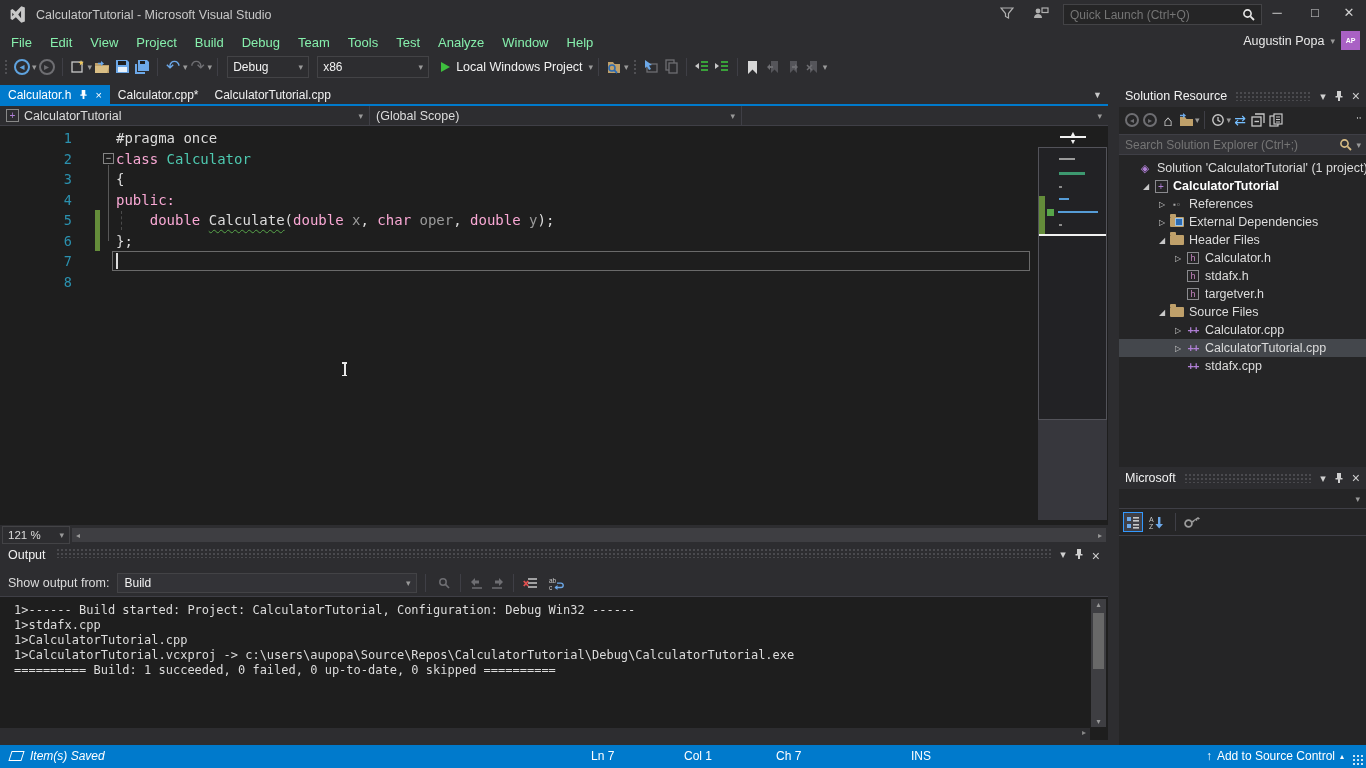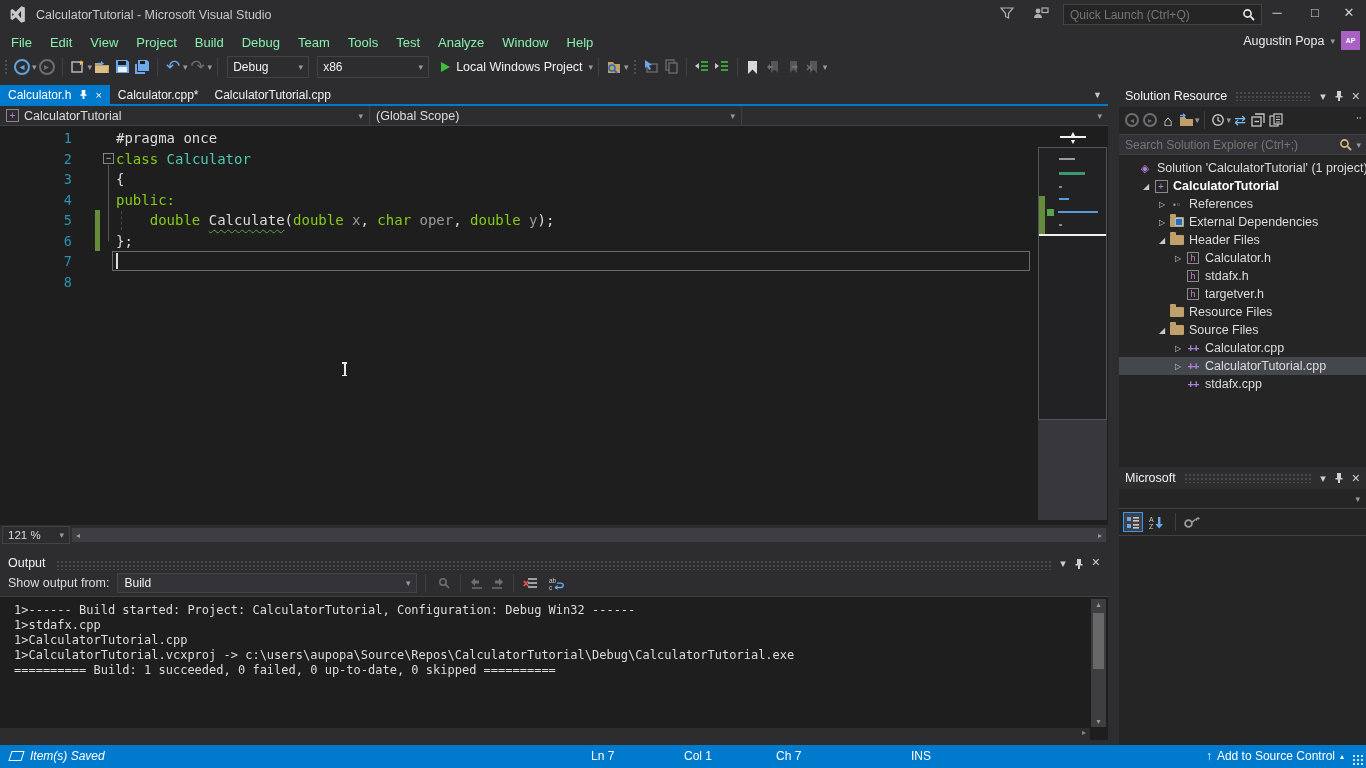--- a/index.html
+++ b/index.html
@@ -47,21 +47,21 @@
   .blueline { position:absolute; top:104px; left:0; width:1108px; height:2px; background:#007ACC; }
   .navbar { position:absolute; top:106px; left:0; width:1108px; height:20px; background:#2D2D30; border-bottom:1px solid #3F3F46; display:flex; }
   .nav-combo { display:flex; align-items:center; font-size:12.5px; color:#DCDCDC; border-right:1px solid #3F3F46; padding:0 6px; }
   .nav-combo .chv { margin-left:auto; padding-left:8px; }
   .proj-ico { width:13px; height:13px; border:1px solid #888; color:#B180D7; font-size:10px; line-height:11px; text-align:center; margin-right:5px; }
 
   .editor { position:absolute; top:126px; left:0; width:1108px; height:399px; background:#1E1E1E; overflow:hidden; }
   .code-line { display:flex; height:20.5px; line-height:20.5px; font-family:"DejaVu Sans Mono", monospace; font-size:14px; white-space:pre; }
   .code-line .num { width:72px; text-align:right; color:#2B91AF; font-size:13.5px; }
   .code-line .txt { margin-left:44px; }
-  .c-plain { color:#DCDCDC; } .c-kw { color:#84cc16; } .c-type { color:#4EC9B0; } .c-param { color:#9B9B9B; } .c-fn { color:#DCDCDC; }
+  .c-plain { color:#DCDCDC; } .c-kw { color:#f9a8d4; } .c-type { color:#4EC9B0; } .c-param { color:#9B9B9B; } .c-fn { color:#DCDCDC; }
   .squiggle { text-decoration-line:underline; text-decoration-style:wavy; text-decoration-color:#57A64A; text-underline-offset:4px; text-decoration-thickness:1px; }
   .codepad { padding-top:2px; }
   .fold-box { position:absolute; left:103px; top:27px; width:11px; height:11px; border:1px solid #848484; background:#1E1E1E; color:#DCDCDC; font-size:9px; line-height:9px; text-align:center; }
   .bracket-line { position:absolute; left:108px; top:39px; width:1px; height:76px; background:#585858; }
   .indent-guide { position:absolute; left:121px; top:85px; height:19px; border-left:1px dashed #4A4A4A; }
   .change-bar { position:absolute; left:95px; top:84px; width:5px; height:41px; background:#648C3A; }
   .cur-line-box { position:absolute; left:112px; top:125px; width:918px; height:20px; border:1px solid #6A6A6A; }
   .caret { position:absolute; left:116px; top:127px; width:1.5px; height:16px; background:#DCDCDC; }
   .ibeam { position:absolute; left:340px; top:236px; width:9px; height:14px; }
   .ibeam::before, .ibeam::after { content:""; position:absolute; left:2px; width:5px; height:1.5px; background:#E8E8E8; }
@@ -112,21 +112,21 @@
 
   .props-panel { position:absolute; top:382px; left:0; width:247px; }
   .props-combo { height:20px; border-bottom:1px solid #3F3F46; display:flex; align-items:center; justify-content:flex-end; padding:0 6px; background:#252526; }
   .props-toolbar { height:27px; display:flex; align-items:center; padding:0 4px; background:#252526; border-bottom:1px solid #3F3F46; }
   .pt-ico { width:20px; height:20px; display:flex; align-items:center; justify-content:center; margin-right:3px; }
   .pt-ico.sel { border:1px solid #3399FF; background:#3F3F46; }
   .props-body { height:200px; background:#252526; }
 
   
   .output-panel { position:absolute; top:548px; left:0; width:1108px; height:192px; background:#2D2D30; }
-  .out-header { height:22px; display:flex; align-items:flex-end; padding:0 8px; }
+  .out-header { height:22px; display:flex; align-items:flex-start; padding:0 8px; }
   .out-title { font-size:12.5px; color:#F1F1F1; margin-right:10px; }
   .out-toolbar { height:26px; display:flex; align-items:center; padding:0 8px; }
   .out-label { font-size:12.5px; color:#DCDCDC; margin-right:8px; }
   .out-combo { width:300px; height:20px; background:#333337; border:1px solid #434346; display:flex; align-items:center; font-size:12px; color:#F1F1F1; padding:0 6px; }
   .out-body { position:relative; height:144px; background:#1E1E1E; border-top:1px solid #3F3F46; }
   .out-text { padding:6px 0 0 14px; font-family:"DejaVu Sans Mono", monospace; font-size:12px; line-height:15px; color:#DCDCDC; white-space:pre; }
   .out-vscroll { position:absolute; right:2px; top:2px; width:15px; height:128px; background:#3E3E42; }
   .out-vscroll .thumb { position:absolute; top:14px; left:2px; width:11px; height:56px; background:#686868; }
   .out-vscroll .up { position:absolute; top:1px; left:0; width:15px; text-align:center; color:#999; font-size:8px; }
   .out-vscroll .dn { position:absolute; bottom:1px; left:0; width:15px; text-align:center; color:#999; font-size:8px; }
@@ -524,27 +524,20 @@
               <span class="hbox">h</span>
             </span>
             <span class="label">stdafx.h</span>
           </div>
           <div class="tree-row" style="padding-left: 52px;">
             <span class="arrow"></span>
             <span class="ticon">
               <span class="hbox">h</span>
             </span>
             <span class="label">targetver.h</span>
-          </div>
-          <div class="tree-row" style="padding-left: 36px;">
-            <span class="arrow"></span>
-            <span class="ticon">
-              <span class="folder-shape"></span>
-            </span>
-            <span class="label">Resource Files</span>
           </div>
           <div class="tree-row" style="padding-left: 36px;">
             <span class="arrow">◢</span>
             <span class="ticon">
               <span class="folder-shape"></span>
             </span>
             <span class="label">Source Files</span>
           </div>
           <div class="tree-row" style="padding-left: 52px;">
             <span class="arrow">▷</span>

